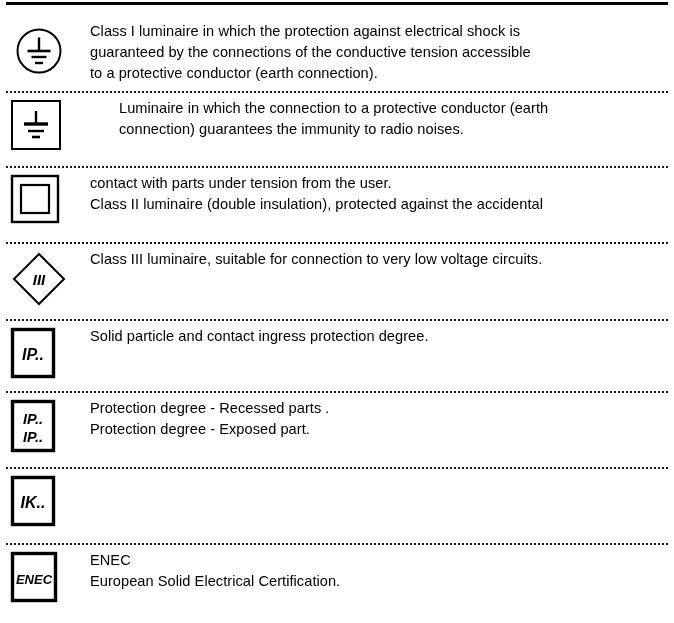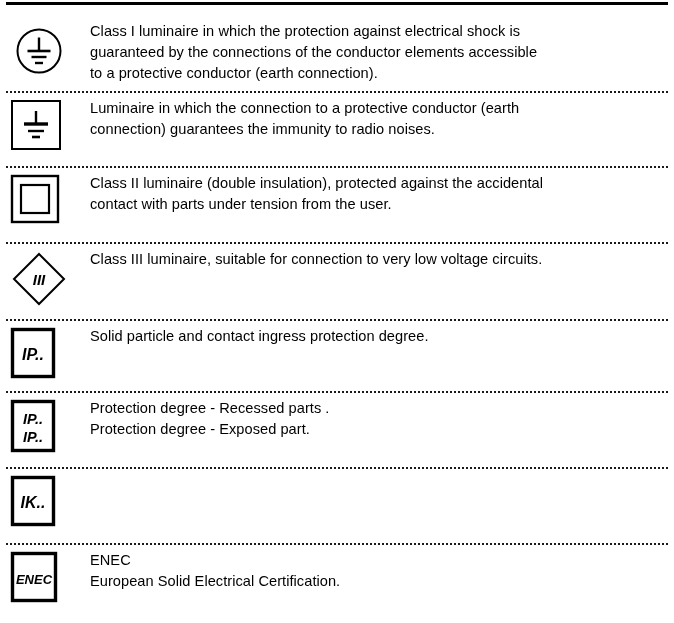--- a/index.html
+++ b/index.html
@@ -80,21 +80,21 @@
     white-space: nowrap;
   }
 
   
   .ico {
     display: block;
   }
 
   
   .r0 { height: 77px; }
-  .r1 { height: 75px; }
+  .r1 { height: 75px; gap: 29px; }
   .r2 { height: 76px; }
   .r3 { height: 77px; }
   .r4 { height: 72px; }
   .r5 { height: 76px; }
   .r6 { height: 76px; }
   .r7 { height: 86px; }
 </style>
 </head>
 <body>
 
@@ -109,21 +109,21 @@
         <svg class="ico" width="58" height="58" viewBox="0 0 58 58">
           <circle cx="29" cy="29" r="21.5" fill="none" stroke="#000" stroke-width="2"></circle>
           <line x1="29" y1="15.5" x2="29" y2="28.5" stroke="#000" stroke-width="2.4"></line>
           <line x1="17.5" y1="29" x2="40.5" y2="29" stroke="#000" stroke-width="2.6"></line>
           <line x1="21.5" y1="35" x2="36.5" y2="35" stroke="#000" stroke-width="2.4"></line>
           <line x1="25" y1="41" x2="33" y2="41" stroke="#000" stroke-width="2.4"></line>
         </svg>
       </div>
       <div class="text-cell">
         <span class="line">Class I luminaire in which the protection against electrical shock is</span>
-        <span class="line">guaranteed by the connections of the conductor elements accessible</span>
+        <span class="line">guaranteed by the connections of the conductive tension accessible</span>
         <span class="line">to a protective conductor (earth connection).</span>
       </div>
       <div class="row-sep"></div>
     </div>
 
     <div class="row r1">
       <div class="icon-cell">
         <svg class="ico" width="52" height="52" viewBox="0 0 52 52">
           <rect x="2" y="2" width="48" height="48" fill="none" stroke="#000" stroke-width="2"></rect>
           <line x1="26" y1="12" x2="26" y2="24" stroke="#000" stroke-width="2.4"></line>
@@ -140,22 +140,22 @@
     </div>
 
     <div class="row r2">
       <div class="icon-cell">
         <svg class="ico" width="50" height="50" viewBox="0 0 50 50">
           <rect x="2" y="2" width="46" height="46" fill="none" stroke="#000" stroke-width="2.4"></rect>
           <rect x="11" y="11" width="28" height="28" fill="none" stroke="#000" stroke-width="2.2"></rect>
         </svg>
       </div>
       <div class="text-cell">
+        <span class="line">contact with parts under tension from the user.</span>
         <span class="line">Class II luminaire (double insulation), protected against the accidental</span>
-        <span class="line">contact with parts under tension from the user.</span>
       </div>
       <div class="row-sep"></div>
     </div>
 
     <div class="row r3">
       <div class="icon-cell">
         <svg class="ico" width="58" height="58" viewBox="0 0 58 58">
           <polygon points="29,4 54,29 29,54 4,29" fill="none" stroke="#000" stroke-width="2"></polygon>
           <text x="29" y="35" text-anchor="middle" font-family="Liberation Sans, sans-serif" font-size="15" font-weight="bold" fill="#000">III</text>
         </svg>

